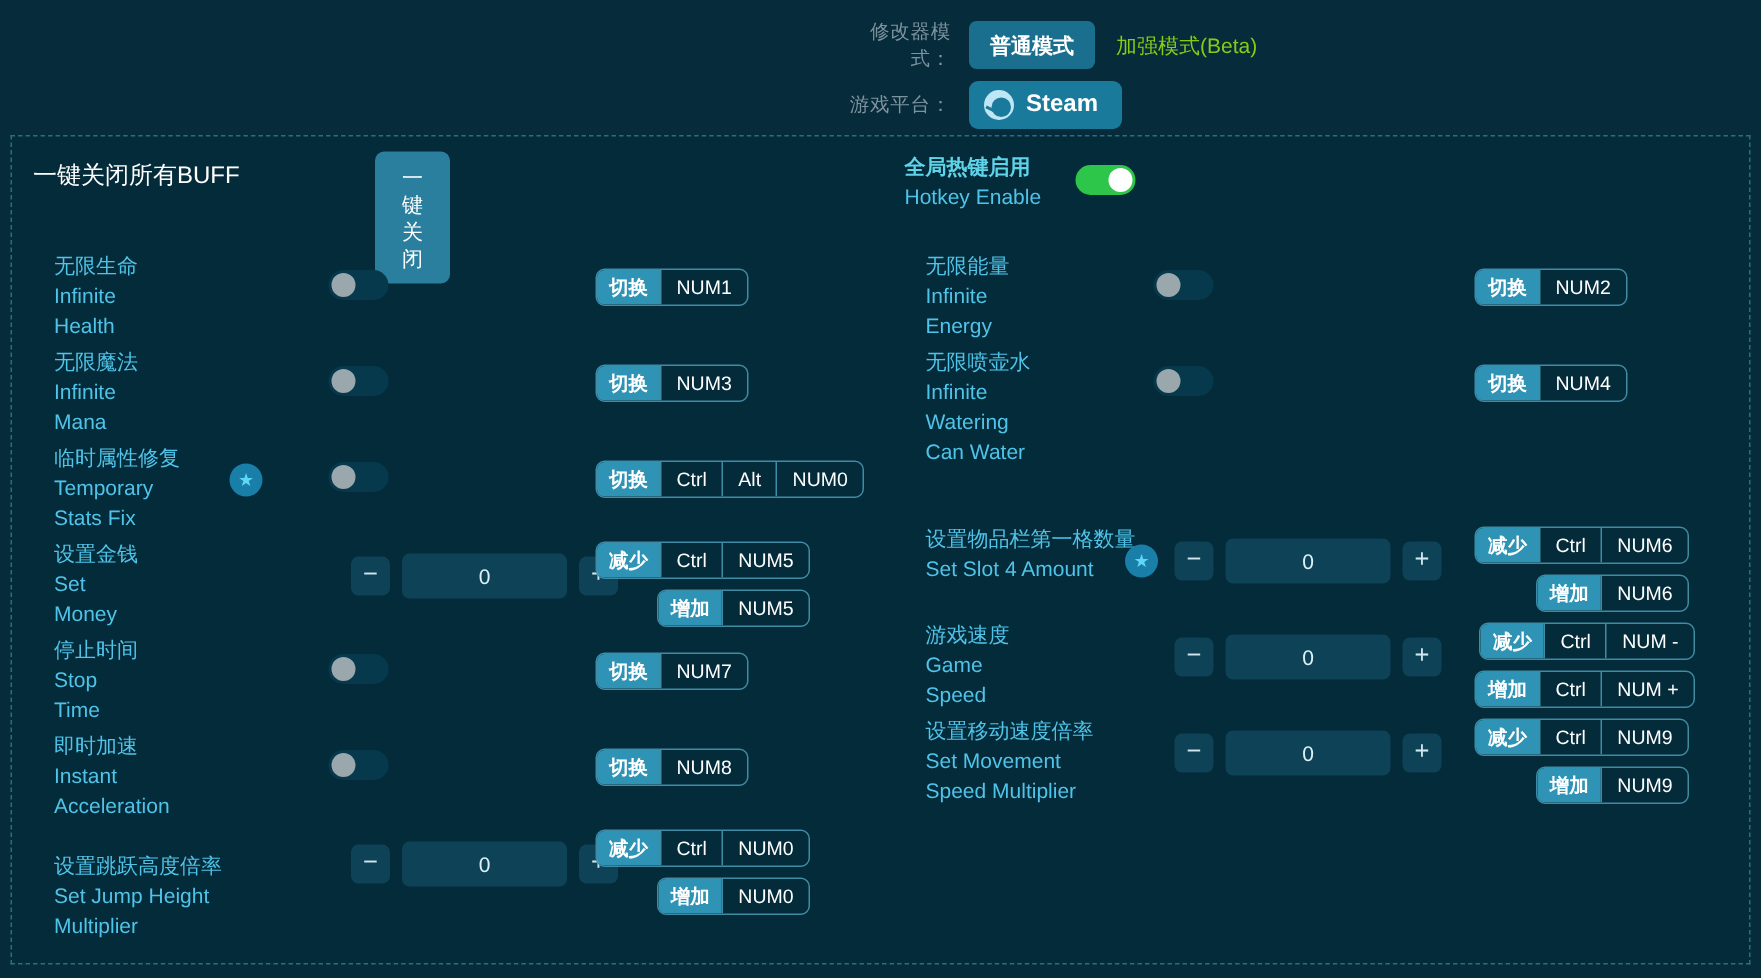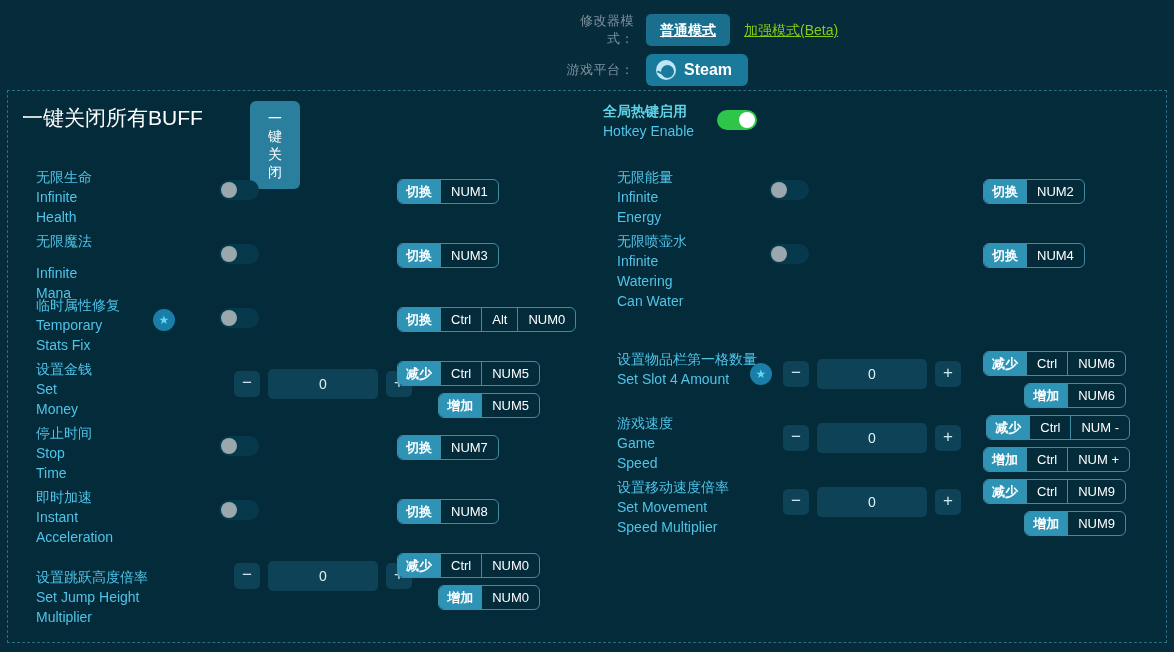--- a/index.html
+++ b/index.html
@@ -24,21 +24,21 @@
   }
   .hdr-right { position: absolute; left: 560px; top: 12px; }
   .hdr-row { display: flex; align-items: center; height: 36px; margin-bottom: 4px; }
   .hdr-label {
     font-size: 13px; color: #7d939e; width: 74px; text-align: right;
     margin-right: 12px; letter-spacing: .5px;
   }
   .mode-btn {
     background: #1a6f8f; color: #ffffff; font-size: 14px; font-weight: bold;
     border-radius: 5px; padding: 7px 14px; line-height: 18px;
-    cursor: pointer; user-select: none; text-decoration: underline;
+    cursor: pointer; user-select: none;
   }
   .mode-btn.inactive { background: transparent; color: #84cc16; font-weight: normal; }
   .steam-btn {
     background: #1a7a9c; color: #fff; font-size: 16px; font-weight: bold;
     border-radius: 6px; padding: 6px 16px 6px 10px; display: flex;
     align-items: center; gap: 8px; cursor: pointer; user-select: none;
   }
   .steam-ico {
     width: 20px; height: 20px; border-radius: 50%;
     background: #bfe6f5; display: inline-block; position: relative;
@@ -59,21 +59,21 @@
     position: absolute; left: 7px; top: 90px;
     width: 1160px; height: 553px;
     border: 1px dashed #2b6d82;
     background: #042b3a;
   }
 
   .row { position: absolute; }
   .label-block { position: absolute; }
   .lbl-cn { font-size: 14px; color: #4fc3e8; line-height: 20px; white-space: nowrap; }
   .lbl-en { font-size: 14px; color: #4fc3e8; line-height: 20px; white-space: nowrap; }
-  .lbl-cn.white { color: #ffffff; font-size: 21px; }
+  .lbl-cn.white { color: #ffffff; font-size: 16px; }
   .lbl-cn.strong { color: #5fd3e8; font-weight: bold; }
 
   
   .star-badge {
     position: absolute; width: 22px; height: 22px; border-radius: 50%;
     background: #1a7fa8; color: #5fd8f5; font-size: 12px;
     display: flex; align-items: center; justify-content: center;
     line-height: 22px; cursor: pointer;
   }
 
@@ -178,21 +178,21 @@
         <div class="hk-group" style="flex-direction: column; align-items: flex-end; right: auto; top: 12px; gap: 7px; position: absolute; left: 375px;">
           <div class="hk-wrap">
             <div class="hk-action">切换</div>
             <div class="hk-key">NUM1</div>
           </div>
         </div>
       </div>
       <div class="row" style="left: 14px; top: 140px;">
         <div class="label-block" style="left: 14px; top: 0px;">
           <div class="lbl-cn">无限魔法</div>
-          <div class="lbl-en" style="max-width: 150px; white-space: normal; margin-top: 12px;">Infinite Mana</div>
+          <div class="lbl-en" style="max-width: 150px; white-space: normal;">Infinite Mana</div>
         </div>
         <div class="toggle" style="left: 197px; top: 13px;">
           <span class="knob"></span>
         </div>
         <div class="hk-group" style="flex-direction: column; align-items: flex-end; right: auto; top: 12px; gap: 7px; position: absolute; left: 375px;">
           <div class="hk-wrap">
             <div class="hk-action">切换</div>
             <div class="hk-key">NUM3</div>
           </div>
         </div>

